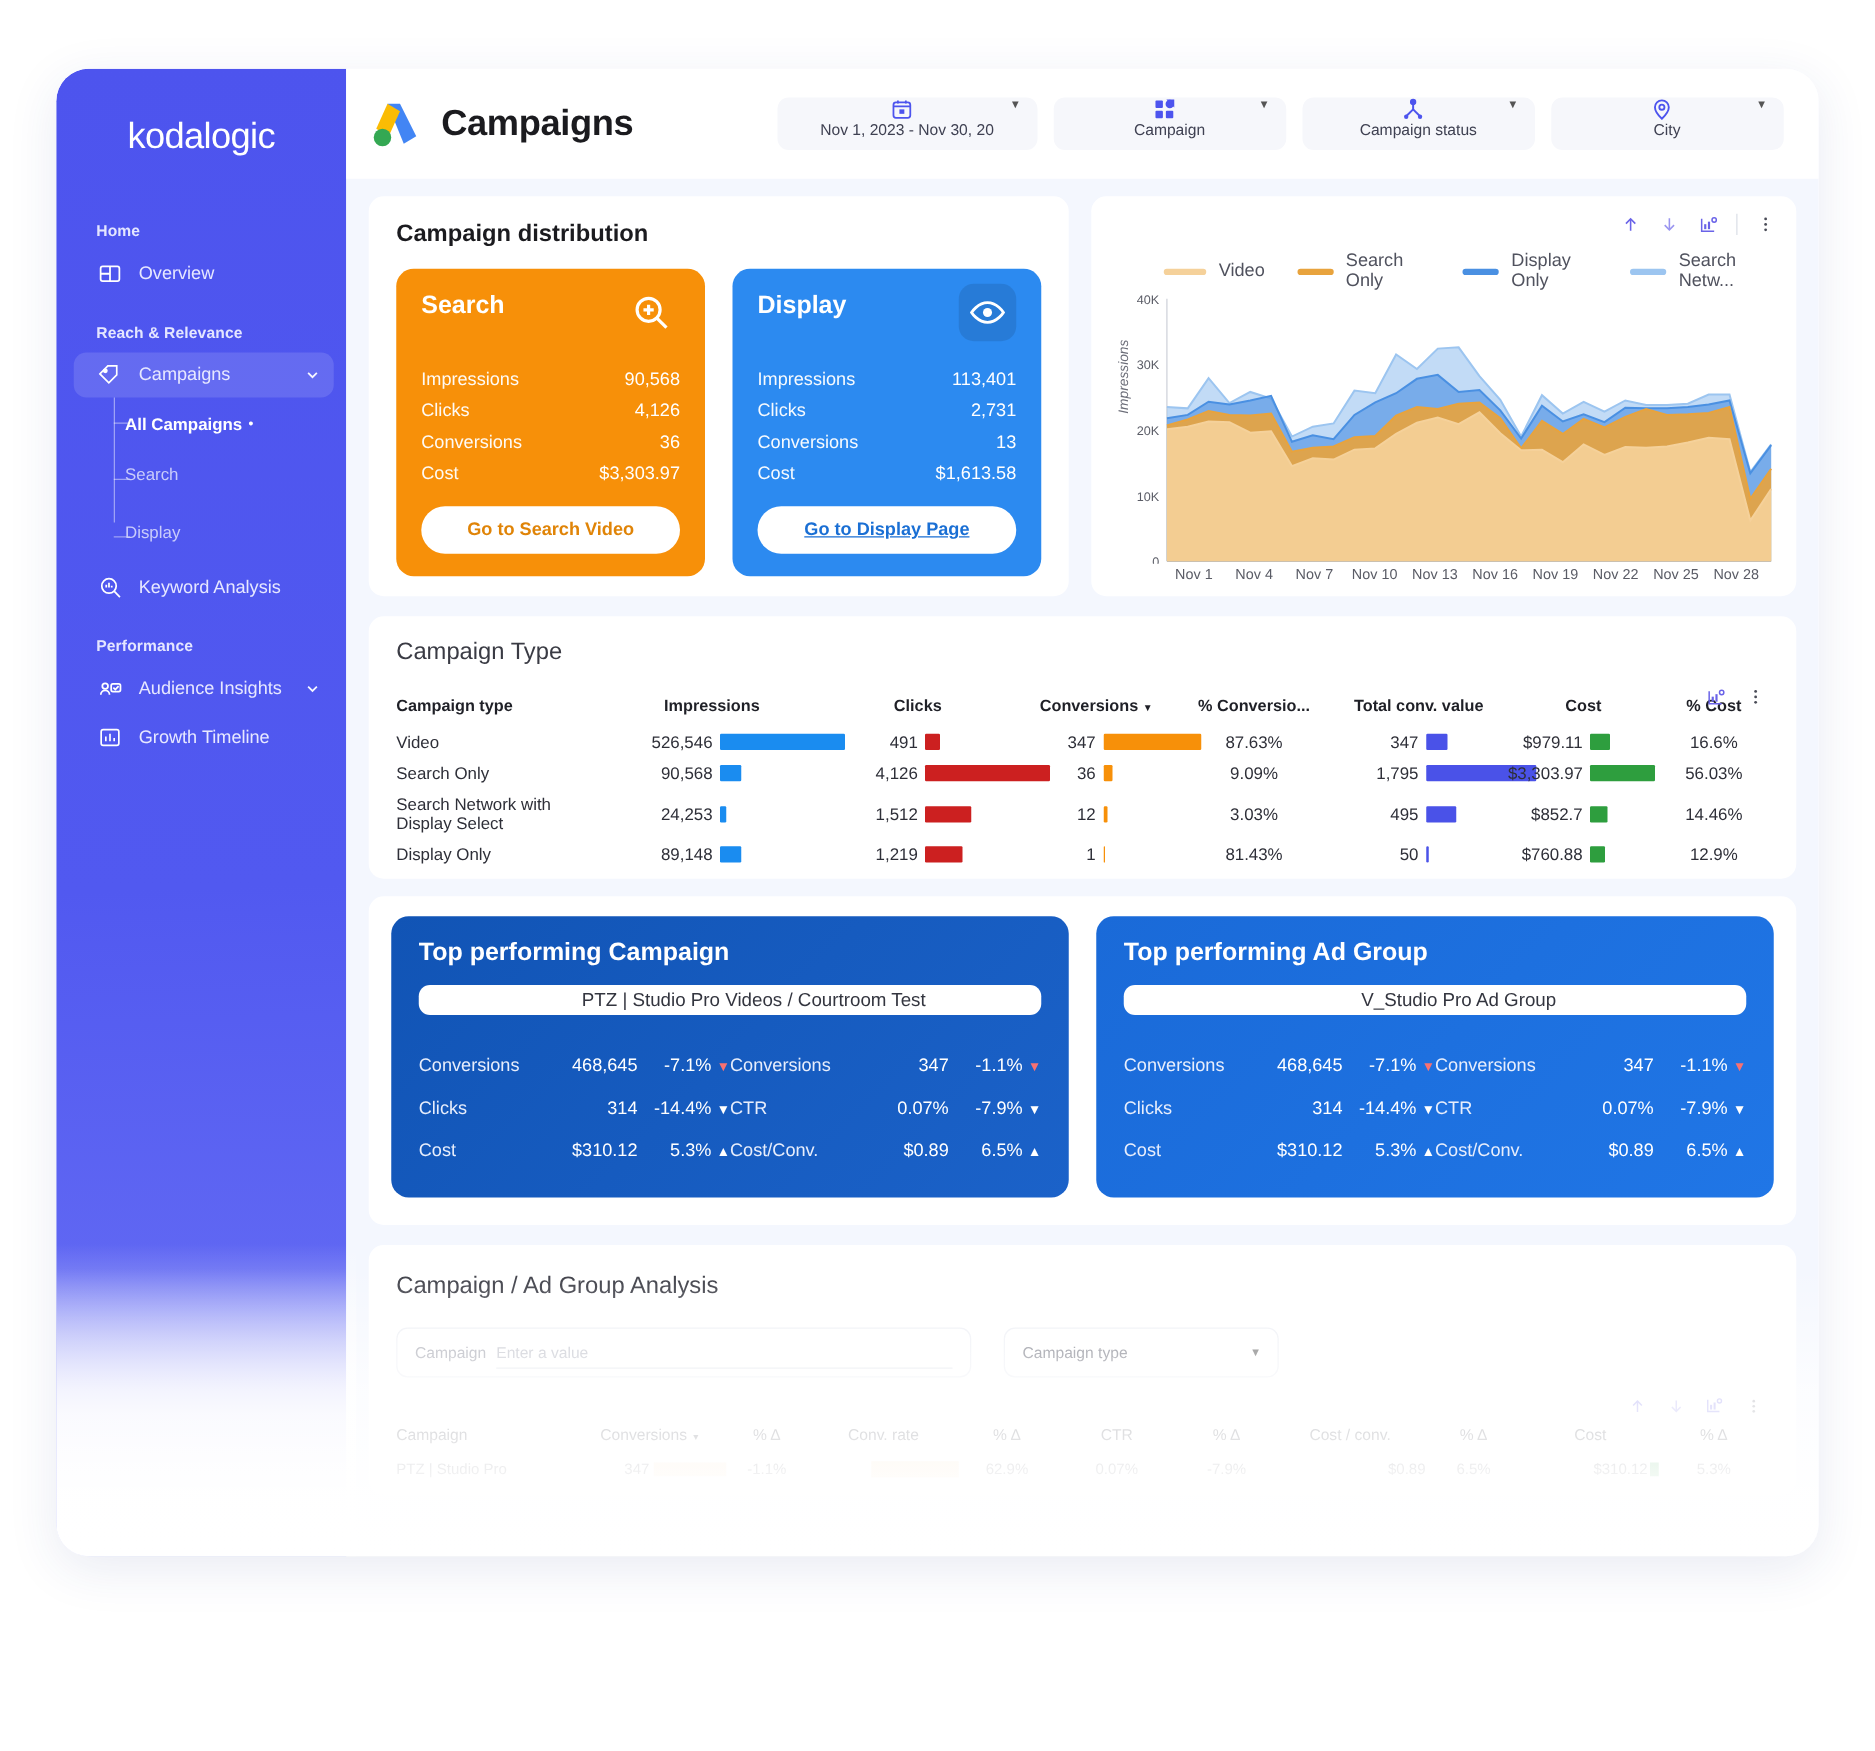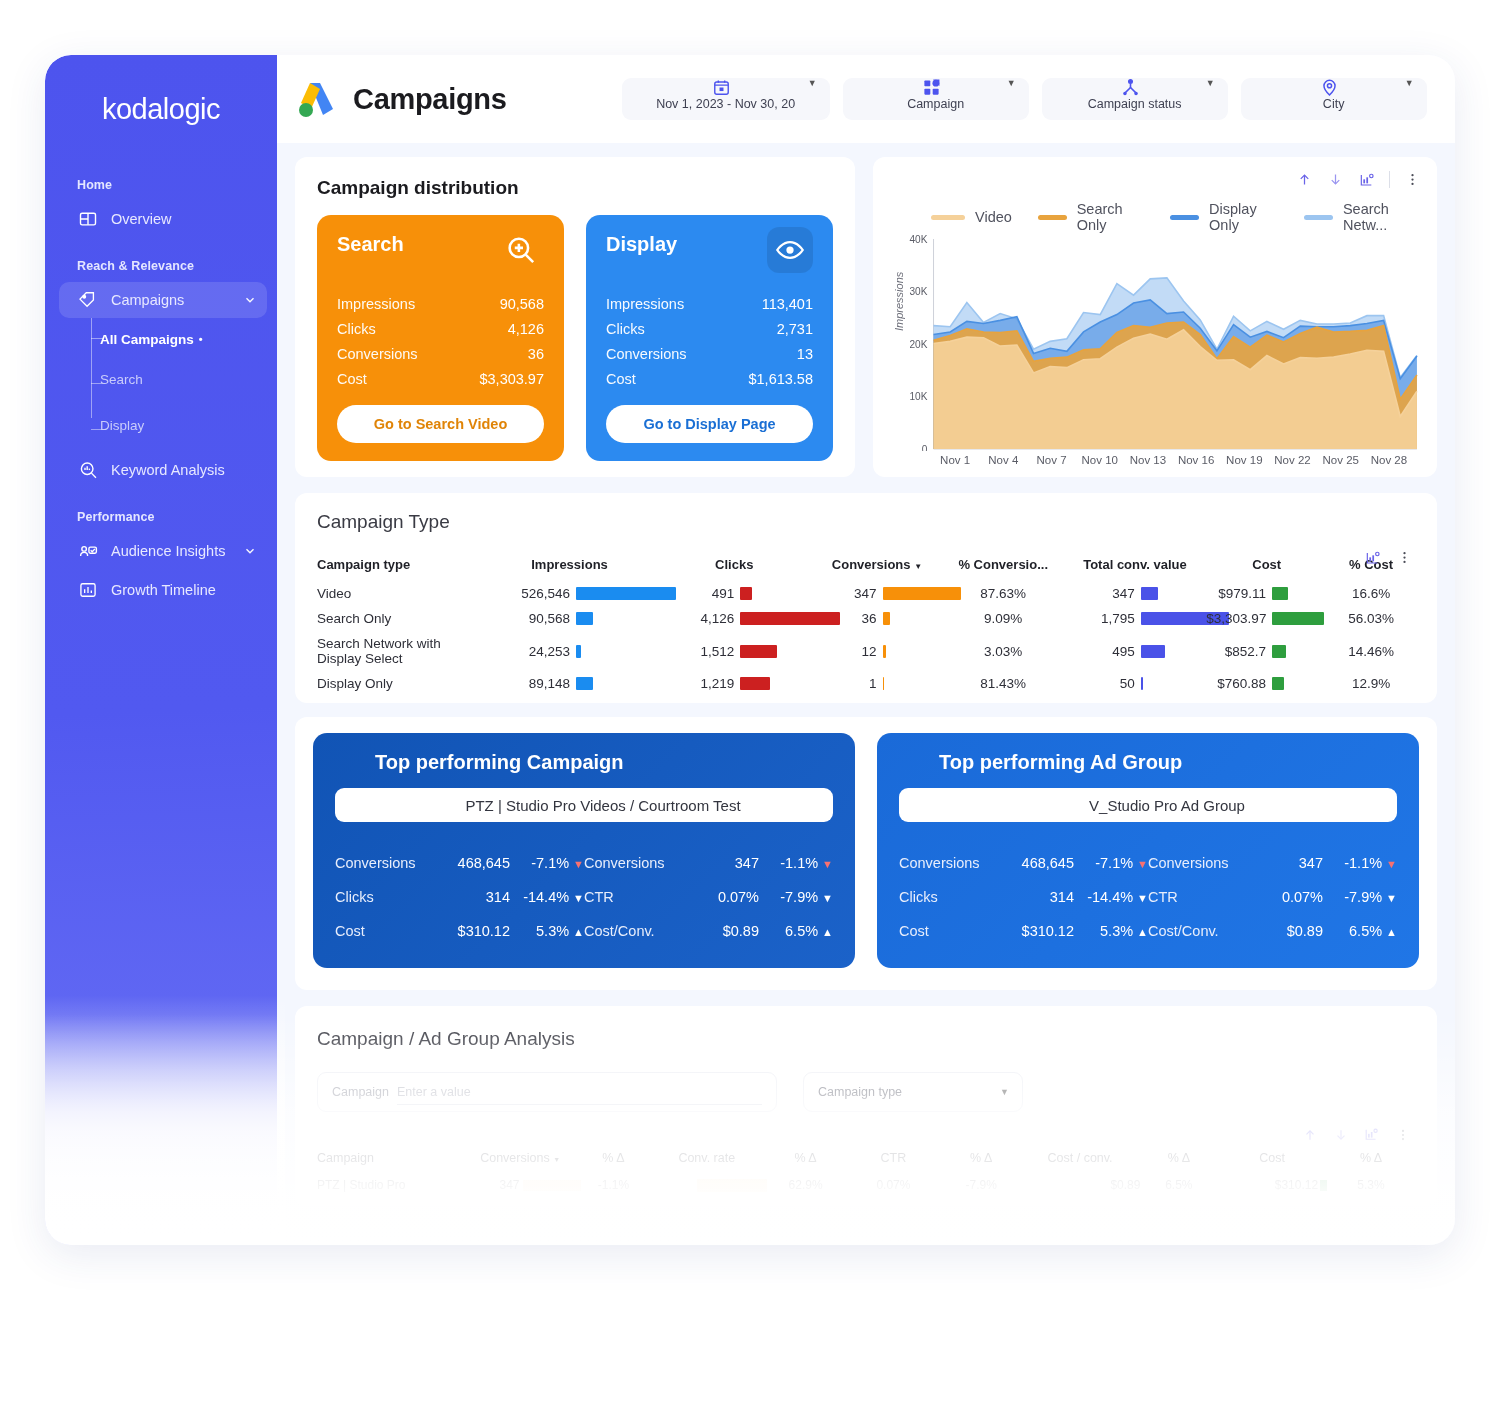--- a/index.html
+++ b/index.html
@@ -124,21 +124,21 @@
   .dcard.search .dicon { background: transparent; }
   .dcard.display .dicon { background: rgba(0,0,0,0.10); }
   .drow { display: flex; justify-content: space-between; font-size: 14.5px; padding: 4.5px 0; color: #ffffff;}
   .drow .k { opacity: .96; }
   .dbtn {
     margin-top: 14px; height: 38px; background: #fff; border-radius: 19px;
     display:flex;align-items:center;justify-content:center;
     font-size: 14.5px; font-weight: bold;
   }
   .dcard.search .dbtn { color: #e08407; }
-  .dcard.display .dbtn { color: #1a6fd4; }
+  .dcard.display .dbtn { color: #1a6fd4; text-decoration: underline; }
 
   
   .chartpanel { flex: 1; height: 320px; padding: 12px 14px 8px 14px; position: relative; }
   .charttools { position:absolute; right:16px; top:14px; display:flex; align-items:center; gap:14px;}
   .ttool { width:17px;height:17px; display:flex;align-items:center;justify-content:center;}
   .tdiv { width:1px;height:17px;background:#dcdfe8; }
   .legend { display:flex; align-items:center; gap: 26px; padding: 32px 0 0 44px;}
   .lgd { display:flex; align-items:center; font-size:14.5px; color:#50525e; }
   .lgd .swatch { width: 34px; height: 5px; border-radius: 3px; margin-right: 10px; }
   .plot { position: relative; height: 216px; margin-top: 2px; }
@@ -168,22 +168,22 @@
   .cellwrap { display:flex; align-items:center; width:100%;}
   .cellwrap .num { width: 52%; text-align:right; padding-right:3px;}
   .cellwrap .barbox { width: 48%; }
   .ctr { text-align:center; }
 
   
   .row3 { display:flex; gap: 22px; margin-top: 14px; background:#fff; border-radius:12px; padding: 16px 18px 22px 18px;}
   .tp { flex: 1; border-radius: 14px; padding: 18px 22px 20px 22px; color:#fff; }
   .tp.a { background: linear-gradient(135deg,#1154b5 0%, #1b62c9 100%); }
   .tp.b { background: linear-gradient(135deg,#1a6ad8 0%, #2076e6 100%); }
-  .tp h4 { font-size: 20px; font-weight: bold; margin-bottom: 14px; margin-left: 40px; }
-  .tp .namebar { background:#fff; border-radius: 9px; height: 34px; display:flex;align-items:center;justify-content:center; color:#33353f; font-size:15px;padding-left:38px;}
+  .tp h4 { font-size: 20px; font-weight: bold; margin-bottom: 14px; }
+  .tp .namebar { background:#fff; border-radius: 9px; height: 24px; display:flex;align-items:center;justify-content:center; color:#33353f; font-size:15px;padding-left:38px;}
   .tp .grid { display:flex; margin-top: 24px; }
   .tp .col { flex:1; }
   .mrow { display:flex; align-items:center; font-size:14.5px; padding: 9px 0; }
   .mrow .mk { flex: 1.25; color:#e8eefc; }
   .mrow .mv { flex: 0.95; text-align:right; padding-right:12px;}
   .mrow .md { width: 62px; text-align:right; }
   .arr { margin-left:4px; font-size: 11px; }
   .arr.dn { color:#f87171; }
   .arr.dnw { color:#ffffff; }
   .arr.up { color:#ffffff; }

